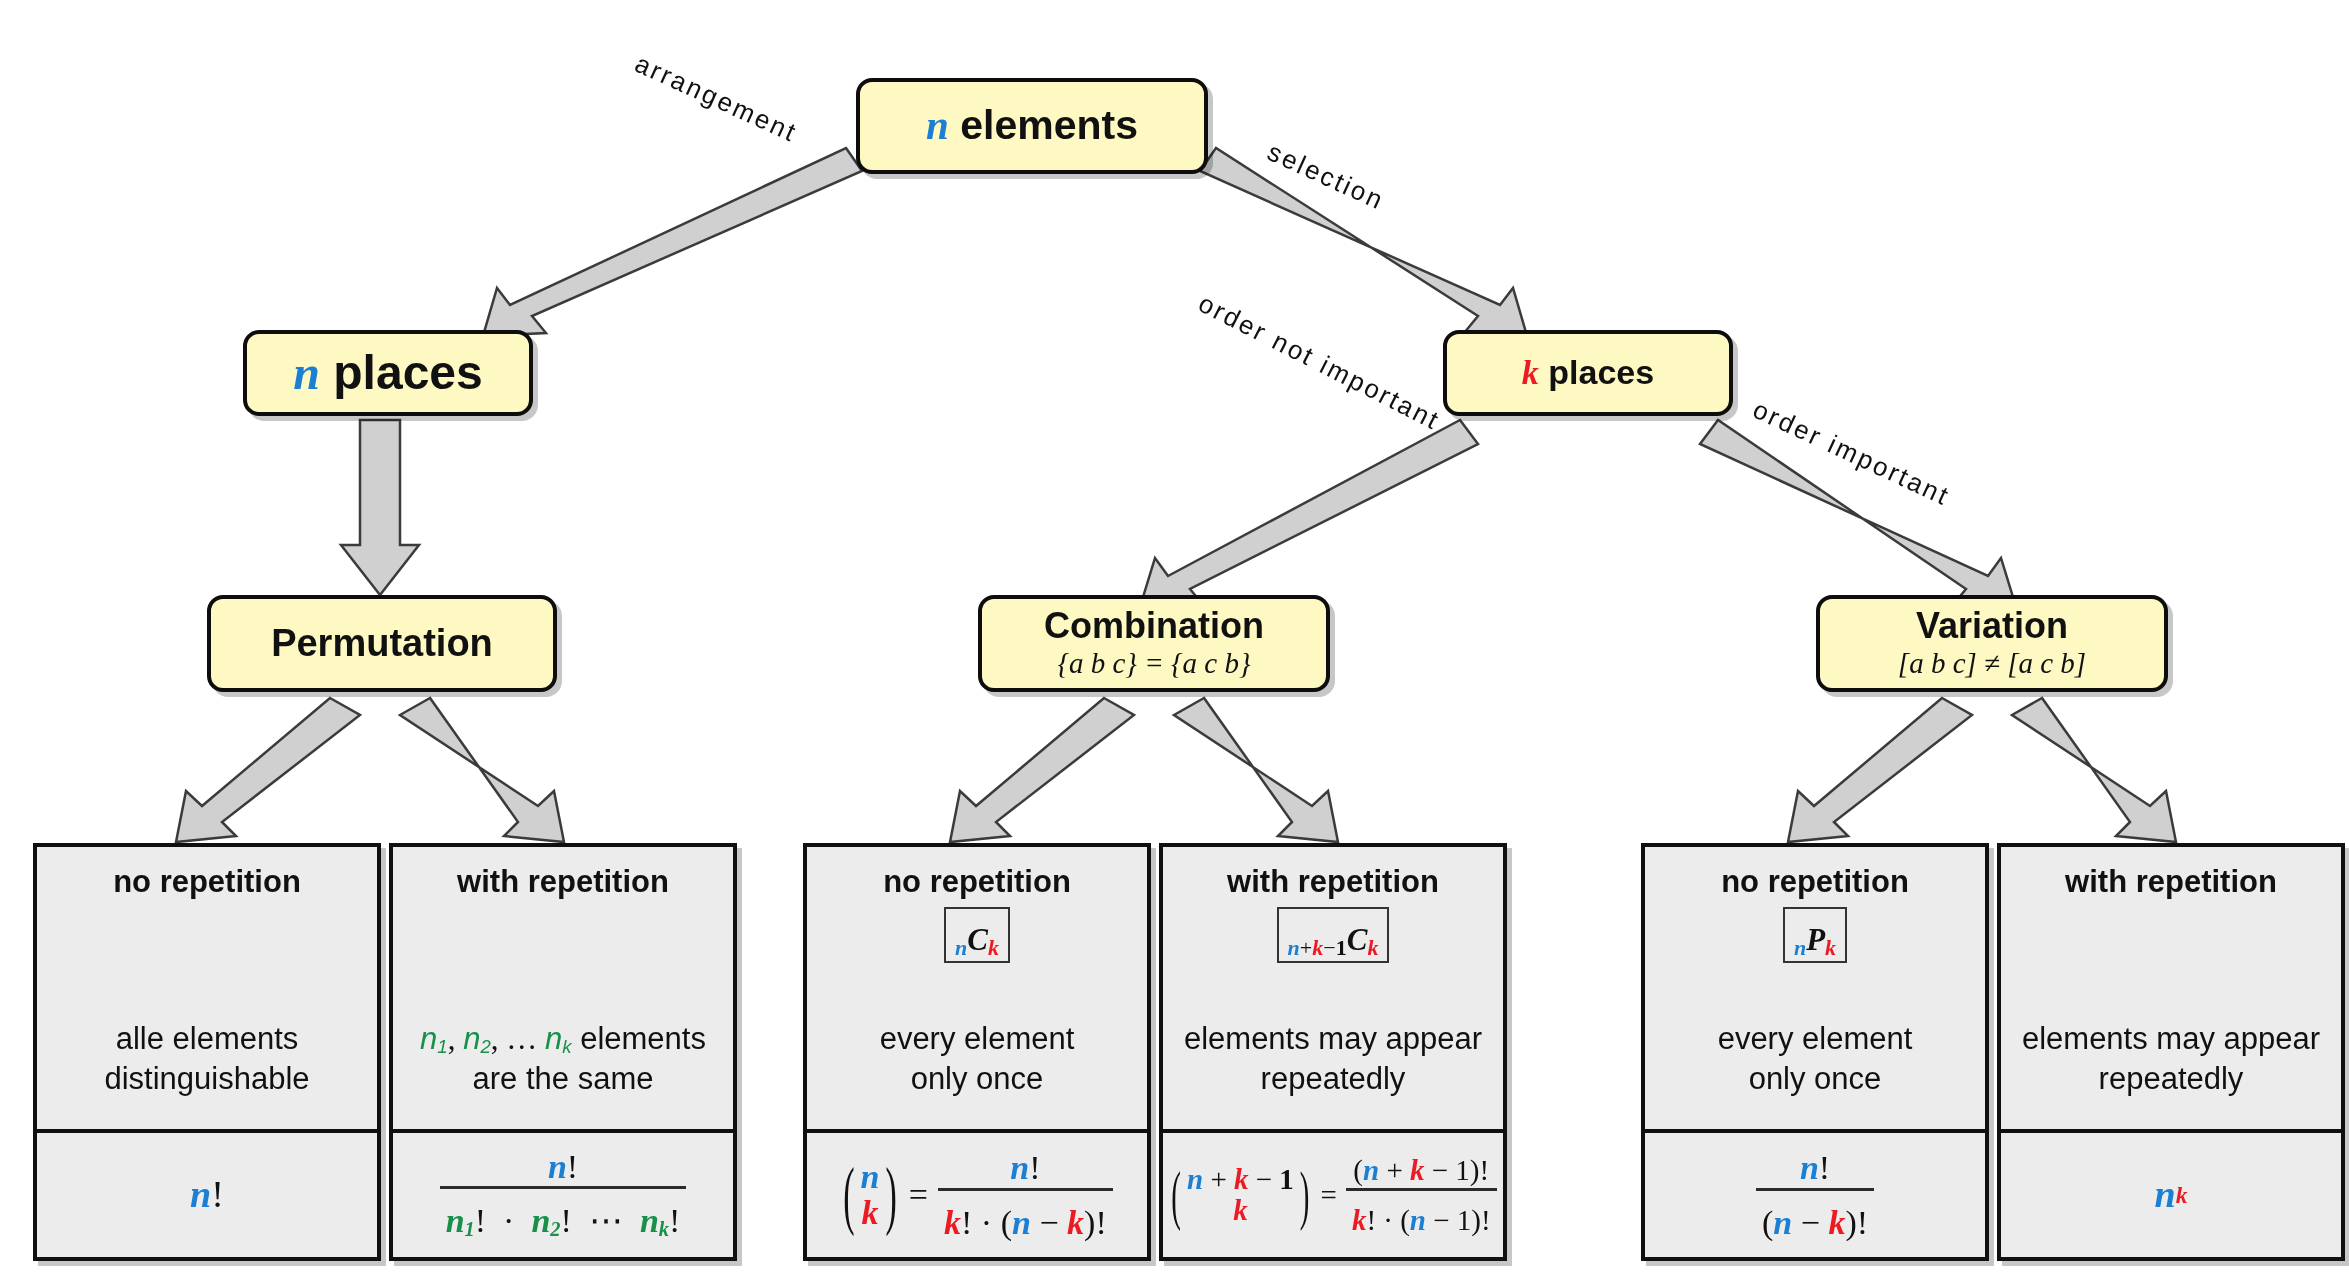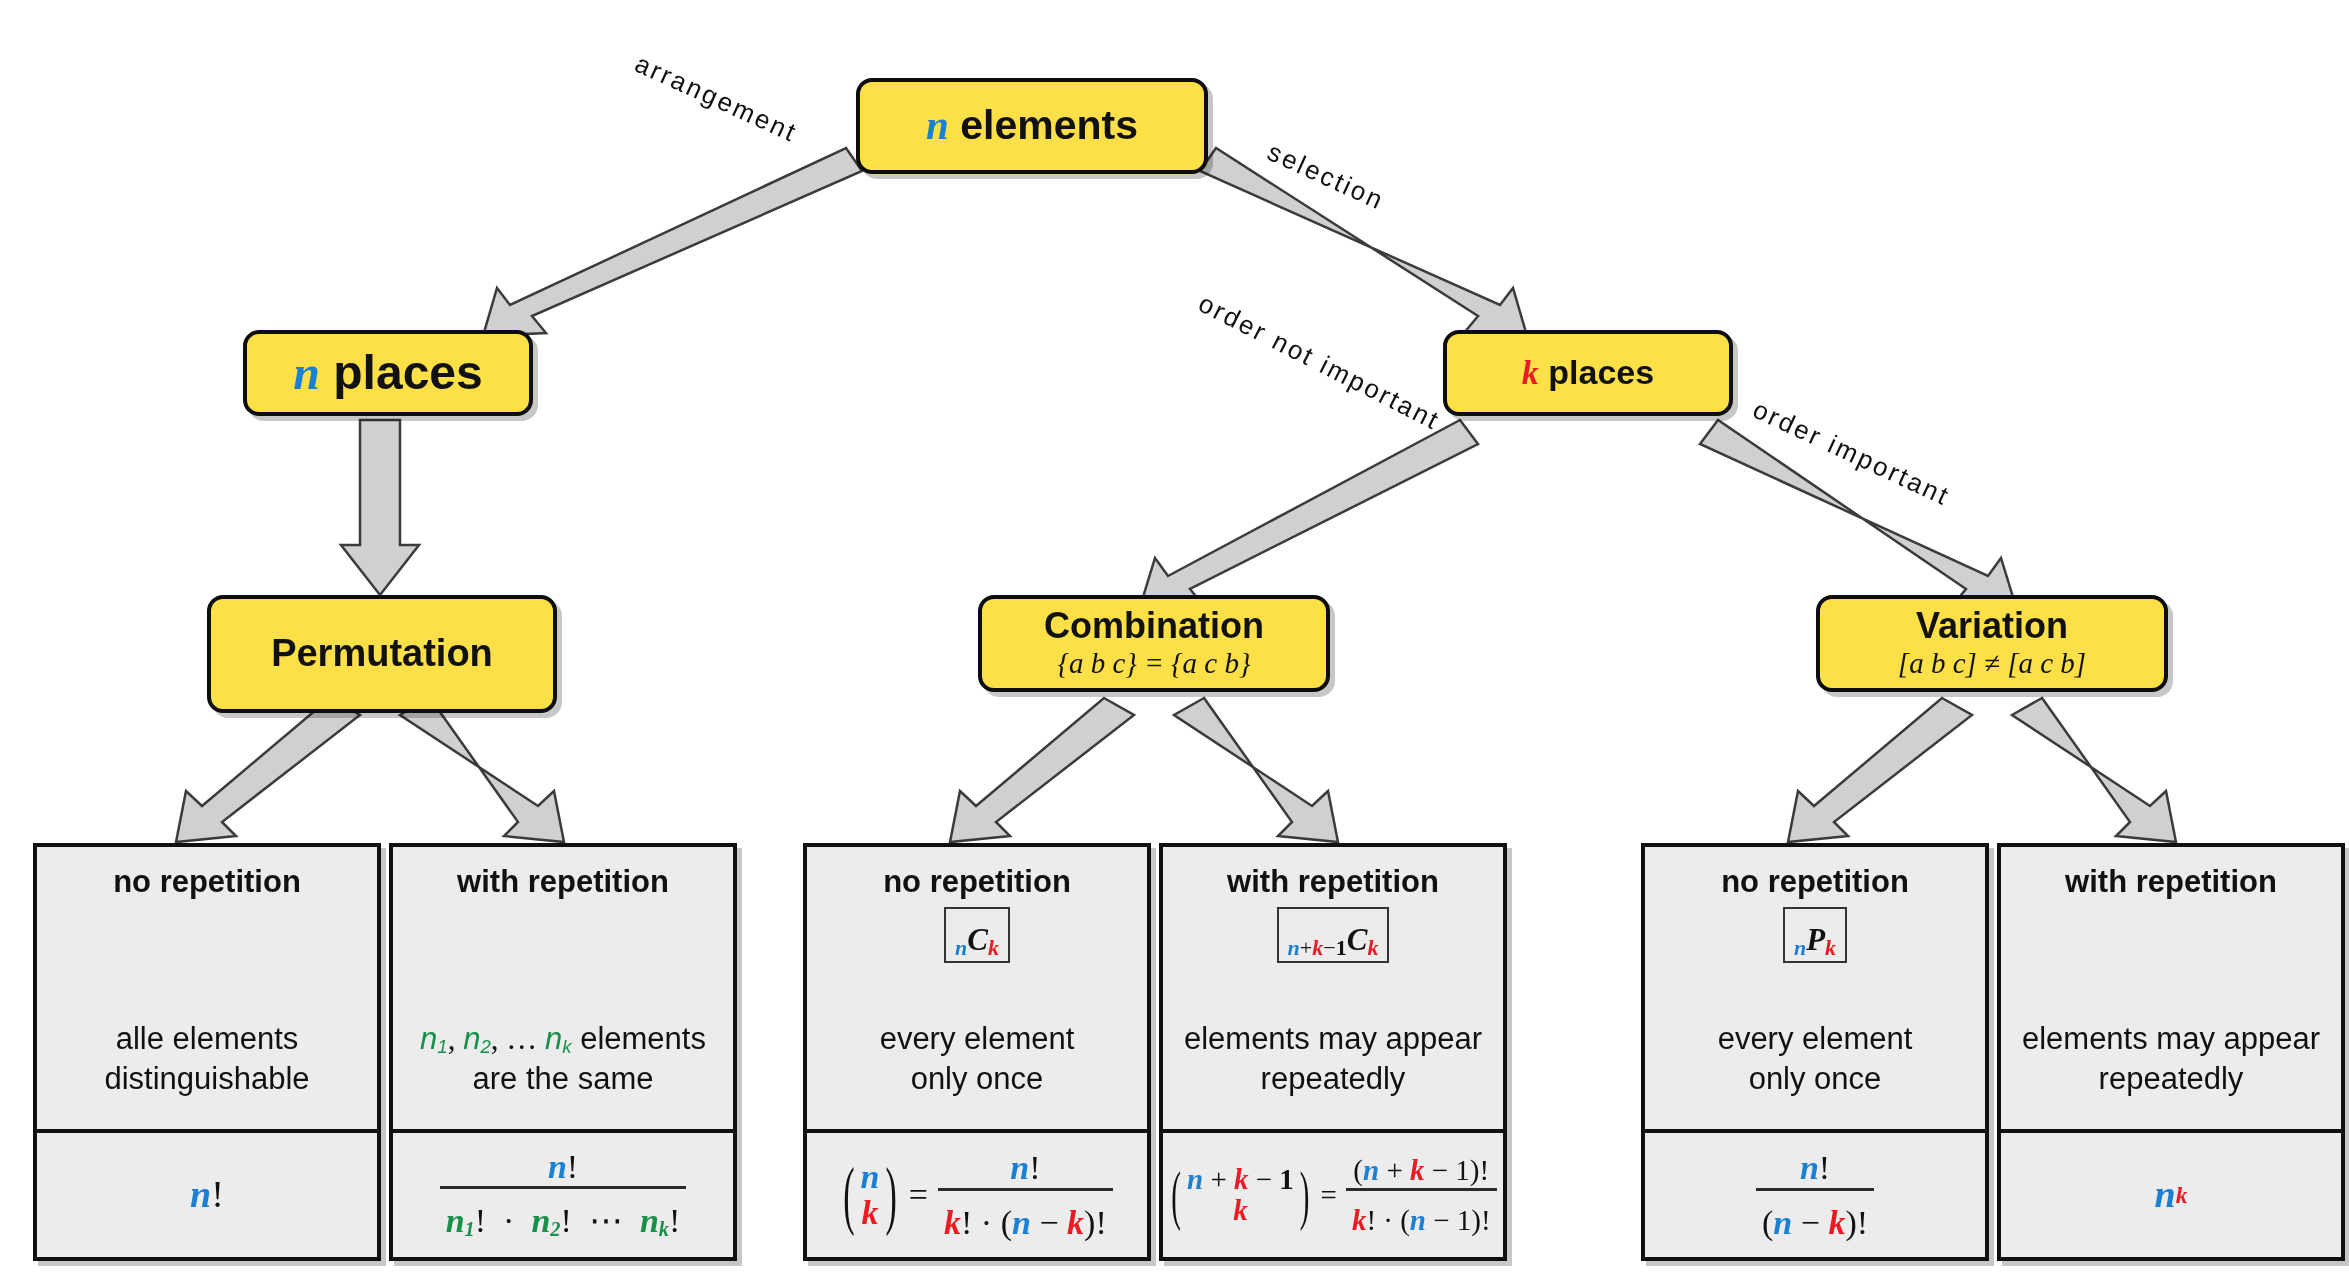--- a/index.html
+++ b/index.html
@@ -3,36 +3,36 @@
 <meta charset="utf-8">
 <style>
   html,body{margin:0;padding:0;background:#fff;}
   body{width:2349px;height:1281px;position:relative;overflow:hidden;
        font-family:"Liberation Sans",sans-serif;}
 
   #canvas{position:absolute;inset:0;}
   #svg-layer{position:absolute;left:0;top:0;width:2349px;height:1281px;}
 
   
-  .node{position:absolute;background:#fde047;border:4px solid #0d0d0d;
+  .node{position:absolute;background:#fef9c3;border:4px solid #0d0d0d;
         border-radius:16px;box-sizing:border-box;
         display:flex;flex-direction:column;align-items:center;
         justify-content:center;box-shadow:5px 5px 0 rgba(0,0,0,.22);}
   .node .title{font-weight:bold;color:#111;line-height:1.05;white-space:nowrap;}
   .node .sub{font-family:"Liberation Serif",serif;font-style:italic;
              color:#111;white-space:nowrap;line-height:1.15;}
 
   .n-root{left:856px;top:78px;width:352px;height:96px;}
   .n-root .title{font-size:41px;}
   .n-nplaces{left:243px;top:330px;width:290px;height:86px;}
   .n-nplaces .title{font-size:48px;}
   .n-kplaces{left:1443px;top:330px;width:290px;height:86px;}
   .n-kplaces .title{font-size:34px;}
 
-  .n-perm{left:207px;top:595px;width:350px;height:118px;}
+  .n-perm{left:207px;top:595px;width:350px;height:97px;}
   .n-perm .title{font-size:38px;}
   .n-comb{left:978px;top:595px;width:352px;height:97px;}
   .n-var{left:1816px;top:595px;width:352px;height:97px;}
   .n-comb .title,.n-var .title{font-size:36px;margin-bottom:2px;}
   .n-comb .sub,.n-var .sub{font-size:29px;}
 
   
   .leaf{position:absolute;background:#ececec;border:4px solid #101010;
         box-sizing:border-box;display:flex;flex-direction:column;
         box-shadow:5px 5px 0 rgba(0,0,0,.22);}

